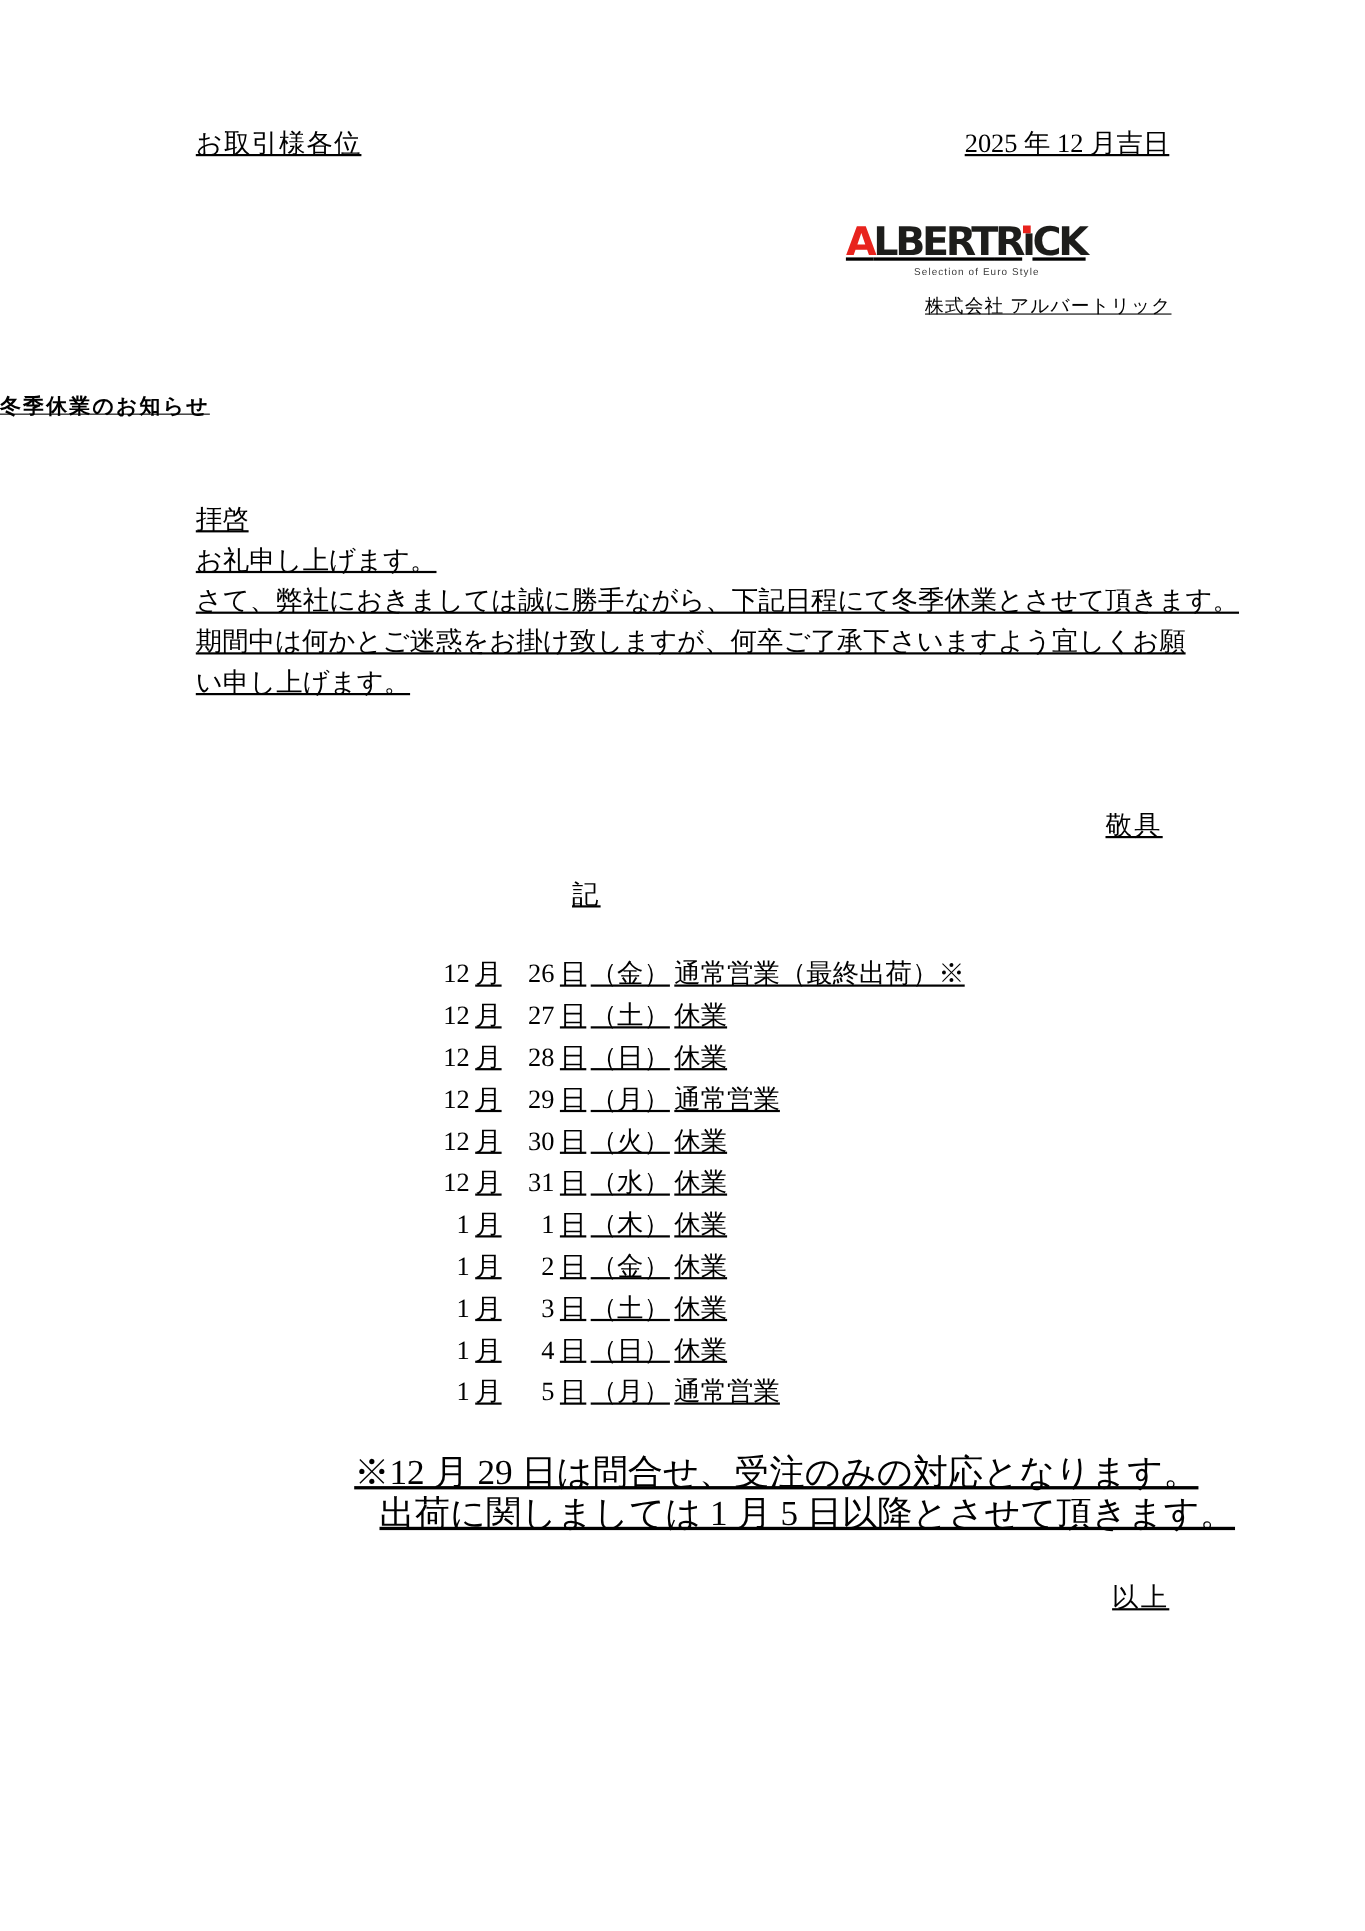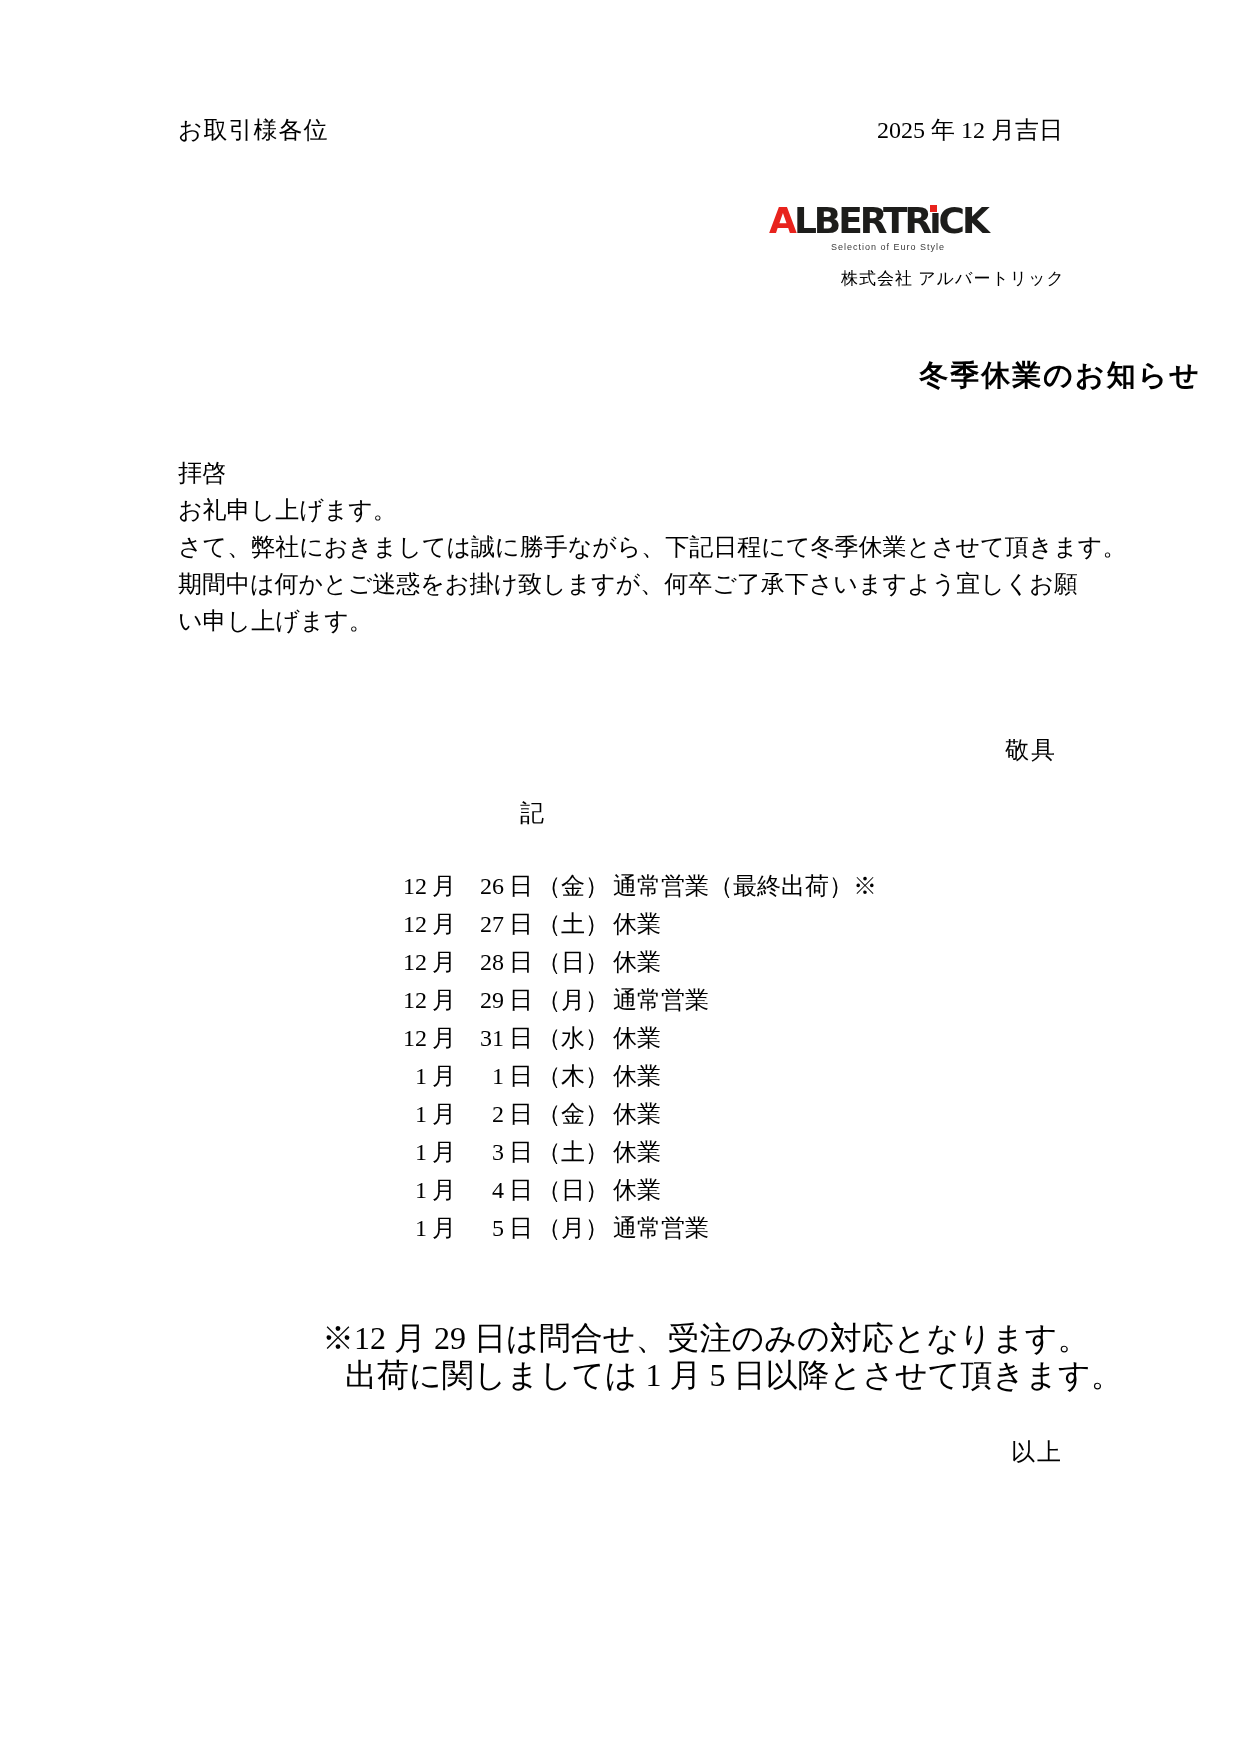--- a/index.html
+++ b/index.html
@@ -4,21 +4,21 @@
 <style>
   html,body{margin:0;padding:0;background:#ffffff;}
   .page{
     position:relative;
     width:1241px;height:1755px;
     background:#ffffff;
     color:#000000;
     font-family:"Liberation Serif","DejaVu Serif",serif;
     overflow:hidden;
   }
-  .abs{position:absolute;}
+  .abs{position:absolute;text-decoration:underline;}
   .recipient{left:178px;top:114px;font-size:24px;letter-spacing:1px;}
   .docdate{right:178px;top:114px;font-size:24px;}
 
   
   .logo{right:182px;top:200px;width:290px;height:58px;}
   .logo-letters{
     font-family:"DejaVu Sans","Liberation Sans",sans-serif;
     font-weight:bold;font-size:36px;line-height:42px;
     letter-spacing:-3px;color:#1d1d1b;white-space:nowrap;
   }
@@ -26,23 +26,23 @@
   .logo-iwrap{position:relative;display:inline-block;}
   .logo-dot{position:absolute;top:5px;left:1px;width:7px;height:7px;background:#e8231d;}
   .logo-tagline{
     position:absolute;left:62px;top:42px;
     font-family:"Liberation Sans","DejaVu Sans",sans-serif;
     font-size:9px;letter-spacing:1px;color:#3a3a3a;white-space:nowrap;
   }
   .company{right:176px;top:267px;font-size:17px;letter-spacing:1px;white-space:nowrap;}
 
   .title{
-    left:16px;right:40px;top:356px;text-align:right;
+    left:0;right:40px;top:356px;text-align:left;
     font-family:"Liberation Sans","DejaVu Sans",sans-serif;
-    font-weight:bold;font-size:29px;letter-spacing:2px;
+    font-weight:bold;font-size:19px;letter-spacing:2px;
   }
 
   .greeting{left:178px;top:455px;width:910px;font-size:24px;line-height:37px;}
   .greeting .gline{white-space:nowrap;}
   .keigu{right:184px;top:734px;font-size:24px;letter-spacing:2px;}
   .ki{left:520px;top:797px;font-size:24px;letter-spacing:2px;}
 
   .schedule{left:393px;top:867px;font-size:24px;line-height:38px;}
   .sched-row{white-space:nowrap;}
   .m-num{display:inline-block;width:34px;text-align:right;}
@@ -84,20 +84,21 @@
 
   <div class="abs keigu">敬具</div>
 
   <div class="abs ki">記</div>
 
   <div class="abs schedule">
       <div class="sched-row"><span class="m-num">12</span><span class="m-unit">月</span><span class="d-num">26</span><span class="d-unit">日</span><span class="wd">（金）</span><span class="status">通常営業（最終出荷）※</span></div>
       <div class="sched-row"><span class="m-num">12</span><span class="m-unit">月</span><span class="d-num">27</span><span class="d-unit">日</span><span class="wd">（土）</span><span class="status">休業</span></div>
       <div class="sched-row"><span class="m-num">12</span><span class="m-unit">月</span><span class="d-num">28</span><span class="d-unit">日</span><span class="wd">（日）</span><span class="status">休業</span></div>
       <div class="sched-row"><span class="m-num">12</span><span class="m-unit">月</span><span class="d-num">29</span><span class="d-unit">日</span><span class="wd">（月）</span><span class="status">通常営業</span></div>
+      <div class="sched-row"><span class="m-num">12</span><span class="m-unit">月</span><span class="d-num">30</span><span class="d-unit">日</span><span class="wd">（火）</span><span class="status">休業</span></div>
       <div class="sched-row"><span class="m-num">12</span><span class="m-unit">月</span><span class="d-num">31</span><span class="d-unit">日</span><span class="wd">（水）</span><span class="status">休業</span></div>
       <div class="sched-row"><span class="m-num">1</span><span class="m-unit">月</span><span class="d-num">1</span><span class="d-unit">日</span><span class="wd">（木）</span><span class="status">休業</span></div>
       <div class="sched-row"><span class="m-num">1</span><span class="m-unit">月</span><span class="d-num">2</span><span class="d-unit">日</span><span class="wd">（金）</span><span class="status">休業</span></div>
       <div class="sched-row"><span class="m-num">1</span><span class="m-unit">月</span><span class="d-num">3</span><span class="d-unit">日</span><span class="wd">（土）</span><span class="status">休業</span></div>
       <div class="sched-row"><span class="m-num">1</span><span class="m-unit">月</span><span class="d-num">4</span><span class="d-unit">日</span><span class="wd">（日）</span><span class="status">休業</span></div>
       <div class="sched-row"><span class="m-num">1</span><span class="m-unit">月</span><span class="d-num">5</span><span class="d-unit">日</span><span class="wd">（月）</span><span class="status">通常営業</span></div>
     </div>
 
   <div class="abs notes">
     <div class="note-line">※12 月 29 日は問合せ、受注のみの対応となります。</div>

